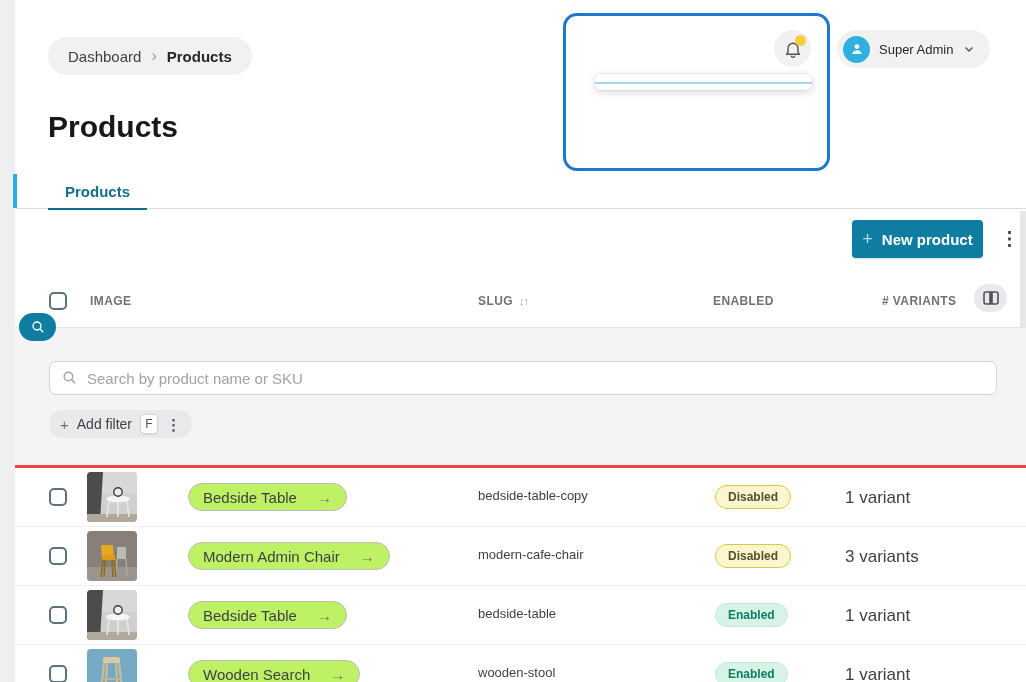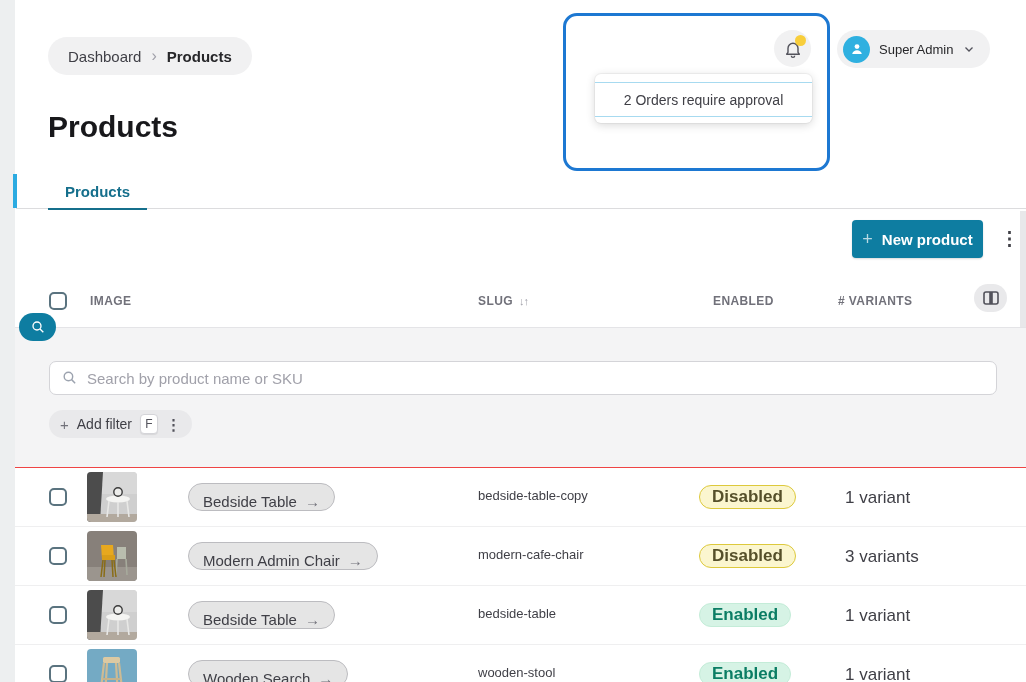--- a/index.html
+++ b/index.html
@@ -66,31 +66,31 @@
   .scroll-strip { left:1020px; top:211px; width:6px; height:257px; background:#e8e8ea; }
 
   
   .checkbox { width:18px; height:18px; border:2px solid #5a737f; border-radius:5px;
     background:#fff; }
   .hdr-check { left:49px; top:292px; }
   .col-label { font-size:12px; font-weight:700; color:#71717a; letter-spacing:.4px;
     top:294px; white-space:nowrap; display:flex; align-items:center; gap:6px; }
   .sort-glyph { font-size:11px; color:#a1a1aa; letter-spacing:-1px; font-weight:400; }
   .col-image { left:90px; } .col-name { left:190px;margin-top:42px; } .col-slug { left:478px; }
-  .col-enabled { left:713px; } .col-variants { left:838px; }
+  .col-enabled { left:713px; } .col-variants { left:882px; }
   .columns-btn { left:974px; top:284px; width:33px; height:28px; border-radius:14px;
     background:#e9e9eb; display:flex; align-items:center; justify-content:center; }
 
   
   .search-fab { left:19px; top:313px; width:37px; height:28px; border-radius:14px;
     background:#0e7da1; display:flex; align-items:center; justify-content:center; z-index:3; }
 
   
   .filter-panel { left:15px; top:327px; width:1011px; height:141px; background:#f4f4f5;
-    border-top:1px solid #e4e4e7; border-bottom:1px solid #ef4444; }
+    border-top:1px solid #e4e4e7; border-bottom:3px solid #ef4444; }
   .search-input-wrap { position:absolute; left:34px; top:33px; width:948px; height:34px; }
   .search-input { width:100%; height:100%; border:1px solid #d4d4d8; border-radius:7px;
     background:#fff; padding:0 12px 0 37px; font-size:15px; color:#3f3f46;
     font-family:"Liberation Sans", sans-serif; outline:none; }
   .search-input::placeholder { color:#a1a1aa; }
   .input-mag { position:absolute; left:12px; top:8px; }
   .add-filter-pill { position:absolute; left:34px; top:82px; height:28px;
     display:inline-flex; align-items:center; gap:8px; padding:0 11px;
     background:#e9e9eb; border-radius:14px; }
   .af-plus { color:#71717a; font-size:15px; }
@@ -99,28 +99,28 @@
     border-radius:4px; font-size:12px; color:#52525b; display:flex; align-items:center;
     justify-content:center; box-shadow:0 1px 1px rgba(0,0,0,.08); }
 
   
   .rows { left:15px; top:468px; width:1011px; }
   .prow { position:relative; height:59px; background:#fff; border-bottom:1px solid #efeff0; }
   .row-check { position:absolute; left:34px; top:20px; }
   .thumb { position:absolute; left:72px; top:4px; width:50px; height:50px;
     border-radius:4px; overflow:hidden; }
   .name-pill { position:absolute; left:173px; top:15px; height:28px;
-    display:inline-flex; align-items:flex-end; gap:8px; padding:0 14px;
-    border:1px solid #bcbcc0; border-radius:14px; background:#e5e5e5;
+    display:inline-flex; align-items:center; gap:20px; padding:0 14px;
+    border:1px solid #bcbcc0; border-radius:14px; background:#bef264;
     font-size:15px; color:#3f3f46; white-space:nowrap; }
   .arrow { color:#71717a; font-size:15px; }
   .slug-cell { position:absolute; left:463px; top:20px; font-size:13px; color:#3f3f46; }
-  .badge { position:absolute; left:684px; top:17px; height:24px; padding:0 12px;
+  .badge { position:absolute; left:700px; top:17px; height:24px; padding:0 12px;
     display:inline-flex; align-items:center; border-radius:12px;
-    font-size:17px; font-weight:700; }
+    font-size:12px; font-weight:700; }
   .badge-yellow { background:#fbf6cf; border:1px solid #ddc93c; color:#56502a; }
   .badge-green { background:#d6f3e5; border:1px solid #c4ecd8; color:#0b7d64; }
   .variants-cell { position:absolute; left:830px; top:20px; font-size:17px; color:#3f3f46; }
 </style>
 </head>
 <body>
 
 <div class="abs left-rail"></div>
 <div class="abs nav-accent"></div>
 
@@ -152,21 +152,20 @@
     <svg width="14" height="14" viewBox="0 0 24 24" fill="none" stroke="#52525b" stroke-width="2.2">
       <path d="M6 9.5l6 6 6-6"></path>
     </svg>
   </span>
 </div>
 
 <div class="abs highlight-rect"></div>
 <div class="abs notif-popup">
   <div class="notif-pad"></div>
   <div class="notif-hair"></div>
-  <div class="notif-item">2 Orders require approval</div>
   <div class="notif-hair"></div>
   <div class="notif-pad" style="height:6px;"></div>
 </div>
 
 <div class="abs page-title">Products</div>
 <div class="abs tabbar">
   <div class="tab active">Products</div>
 </div>
 
 <button class="abs new-product-btn">

